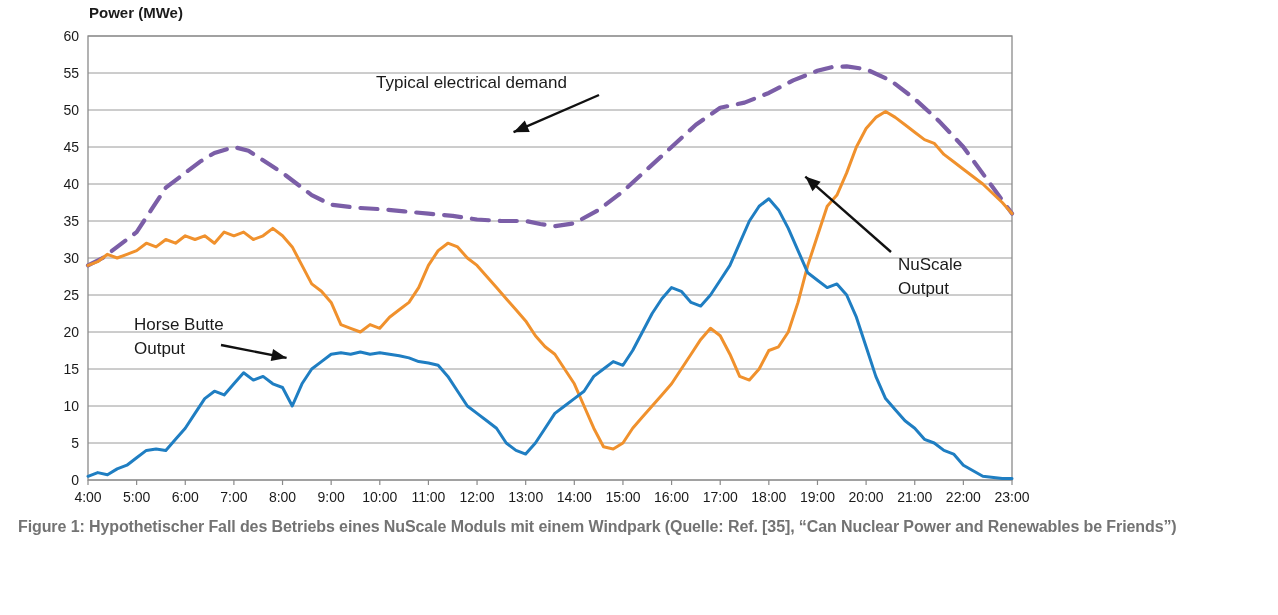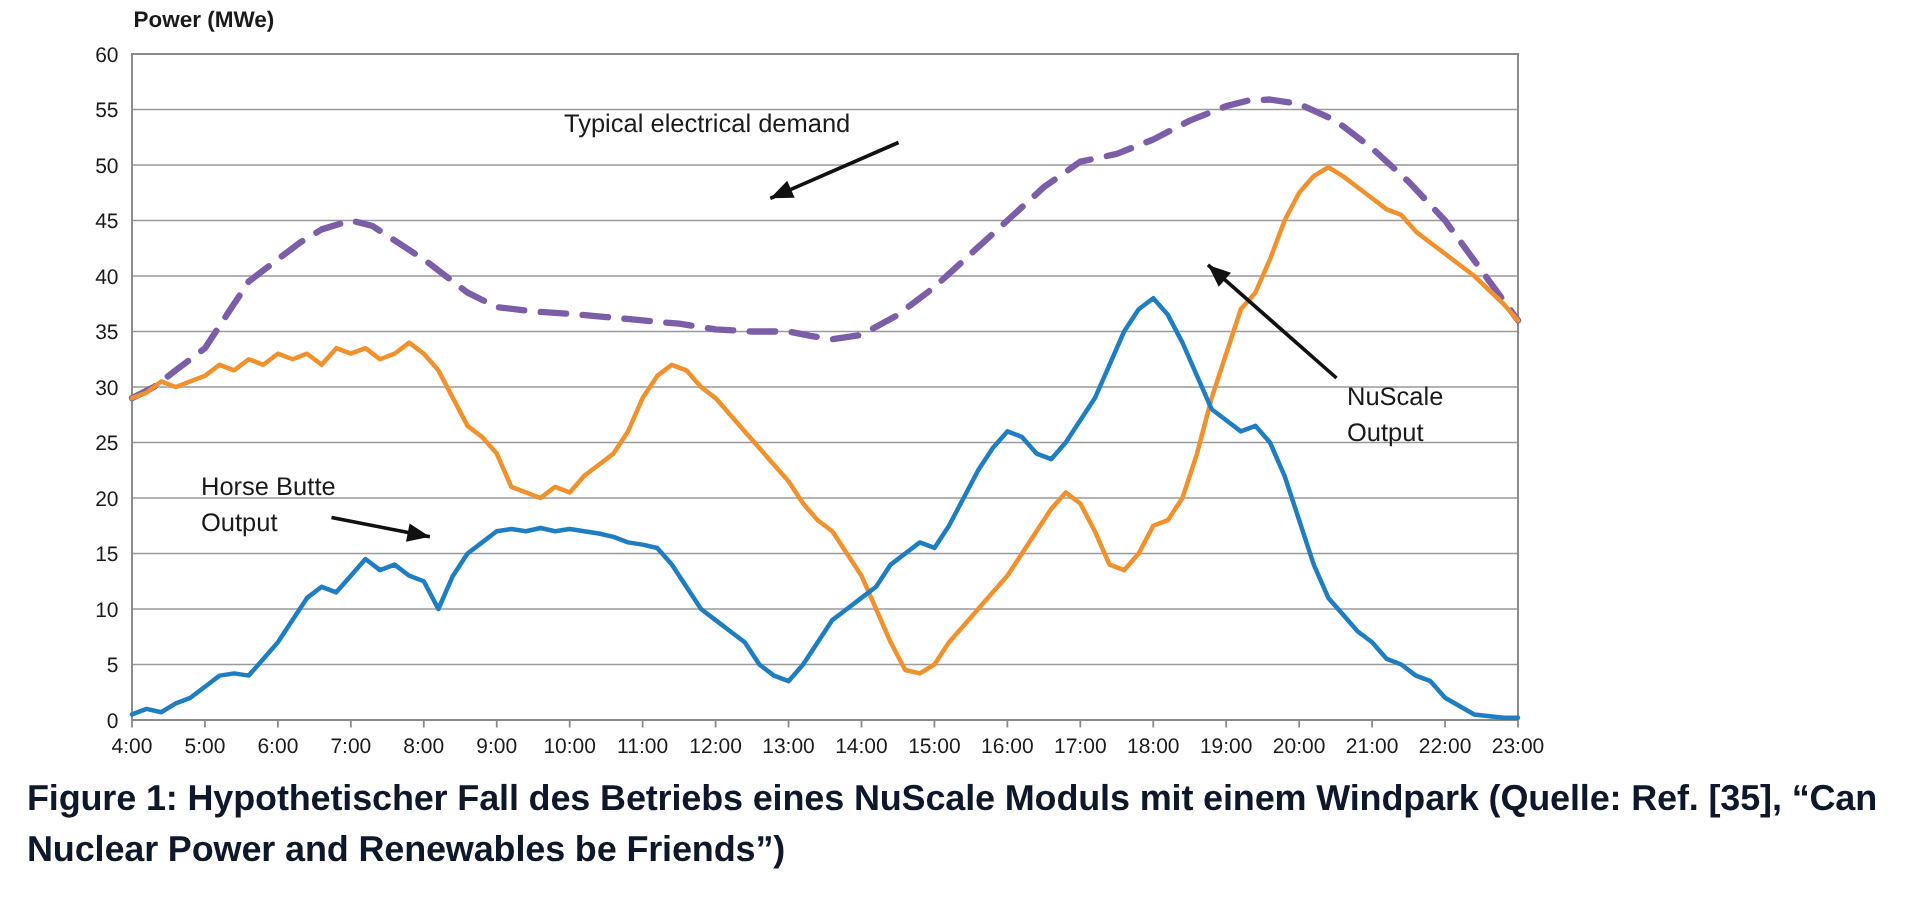--- a/index.html
+++ b/index.html
@@ -40,24 +40,24 @@
   }
   .annot-text {
     font-size: 17px;
     fill: #1a1a1a;
   }
   #caption {
     position: absolute;
     left: 18px;
     top: 516px;
     width: 1250px;
-    font-size: 24px;
+    font-size: 16px;
     font-weight: bold;
     line-height: 1.42;
-    color: #0f172a;
+    color: #737373;
     letter-spacing: -0.1px;
   }
 </style>
 </head>
 <body>
 
 <div id="figure-wrap">
 
   <div id="chart-area">
     <svg id="chart-svg" width="1278" height="510" viewBox="0 0 1278 510">

